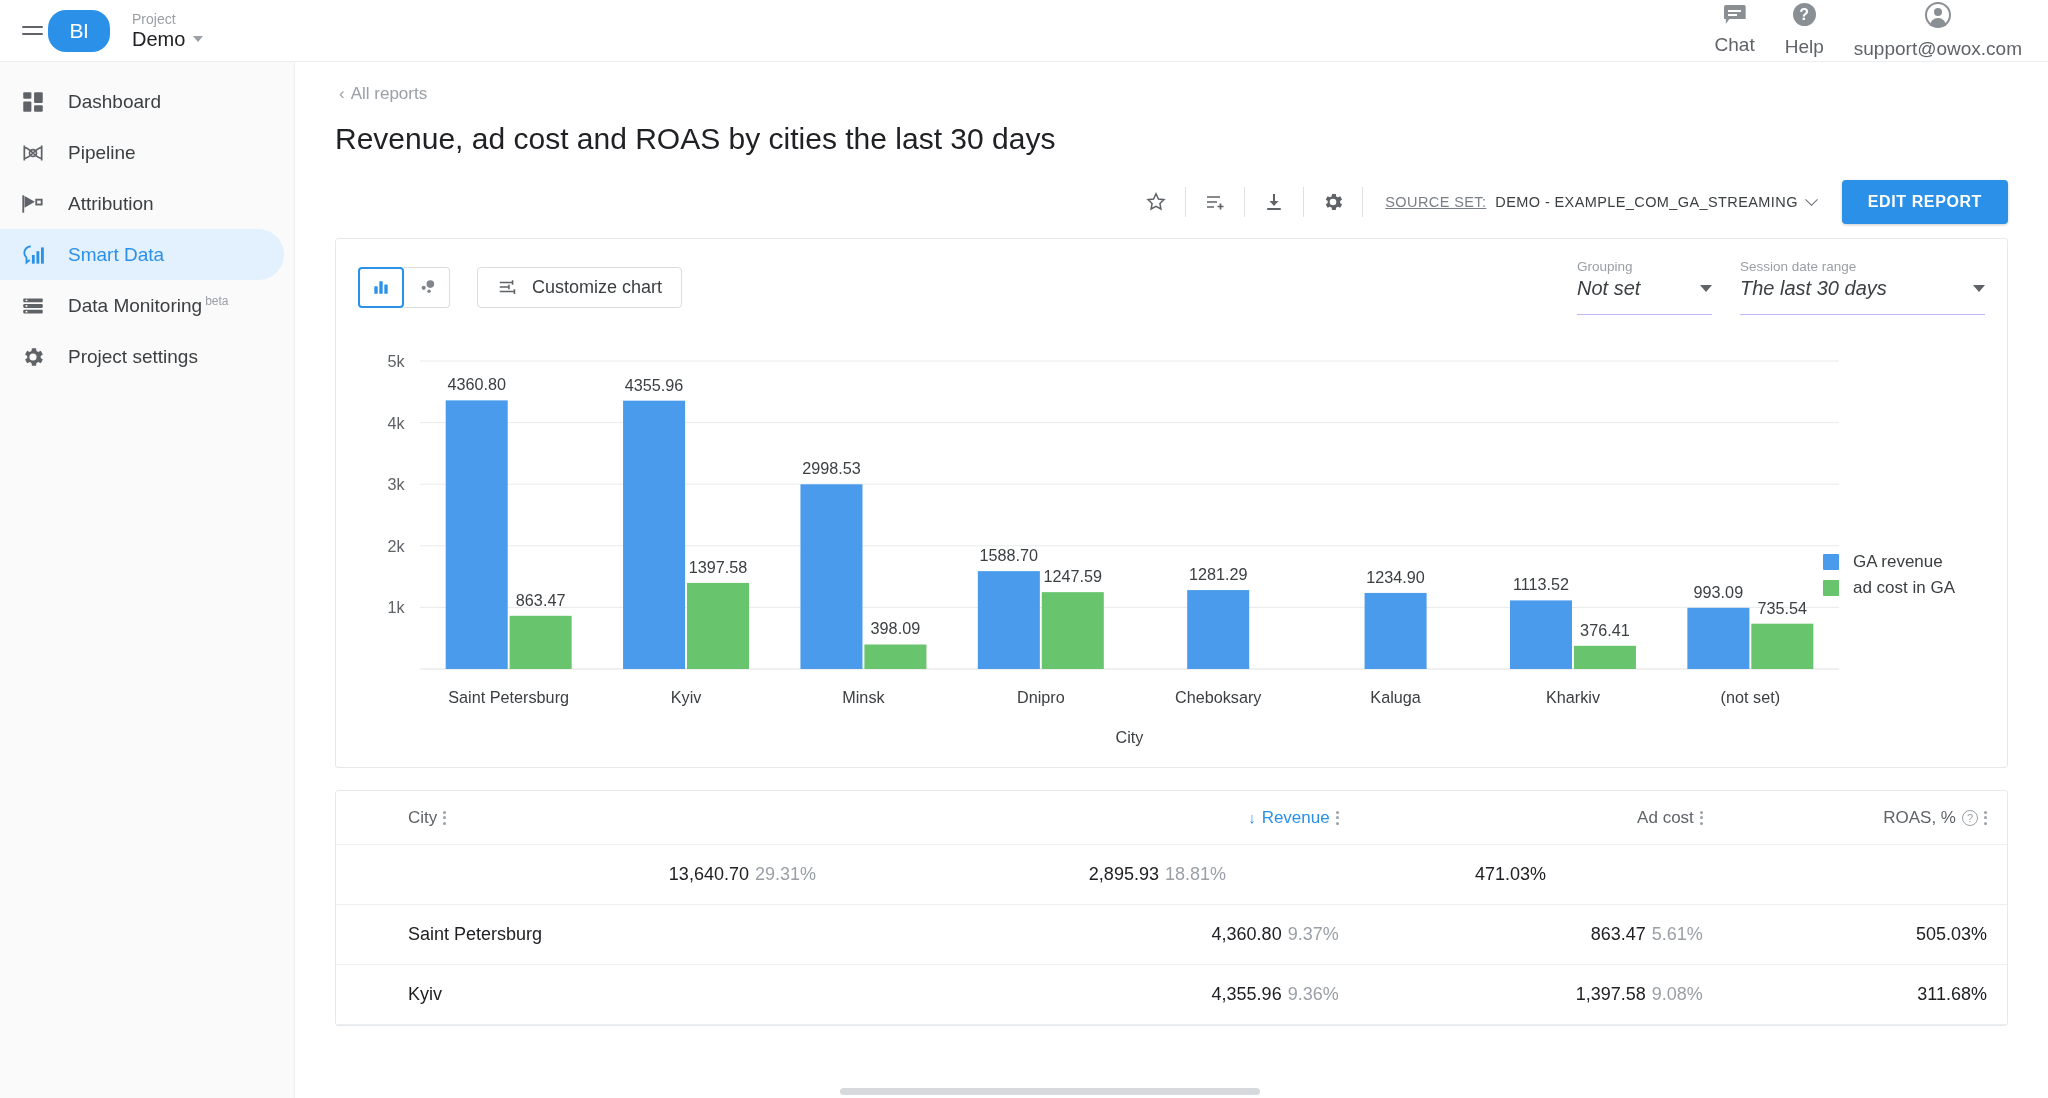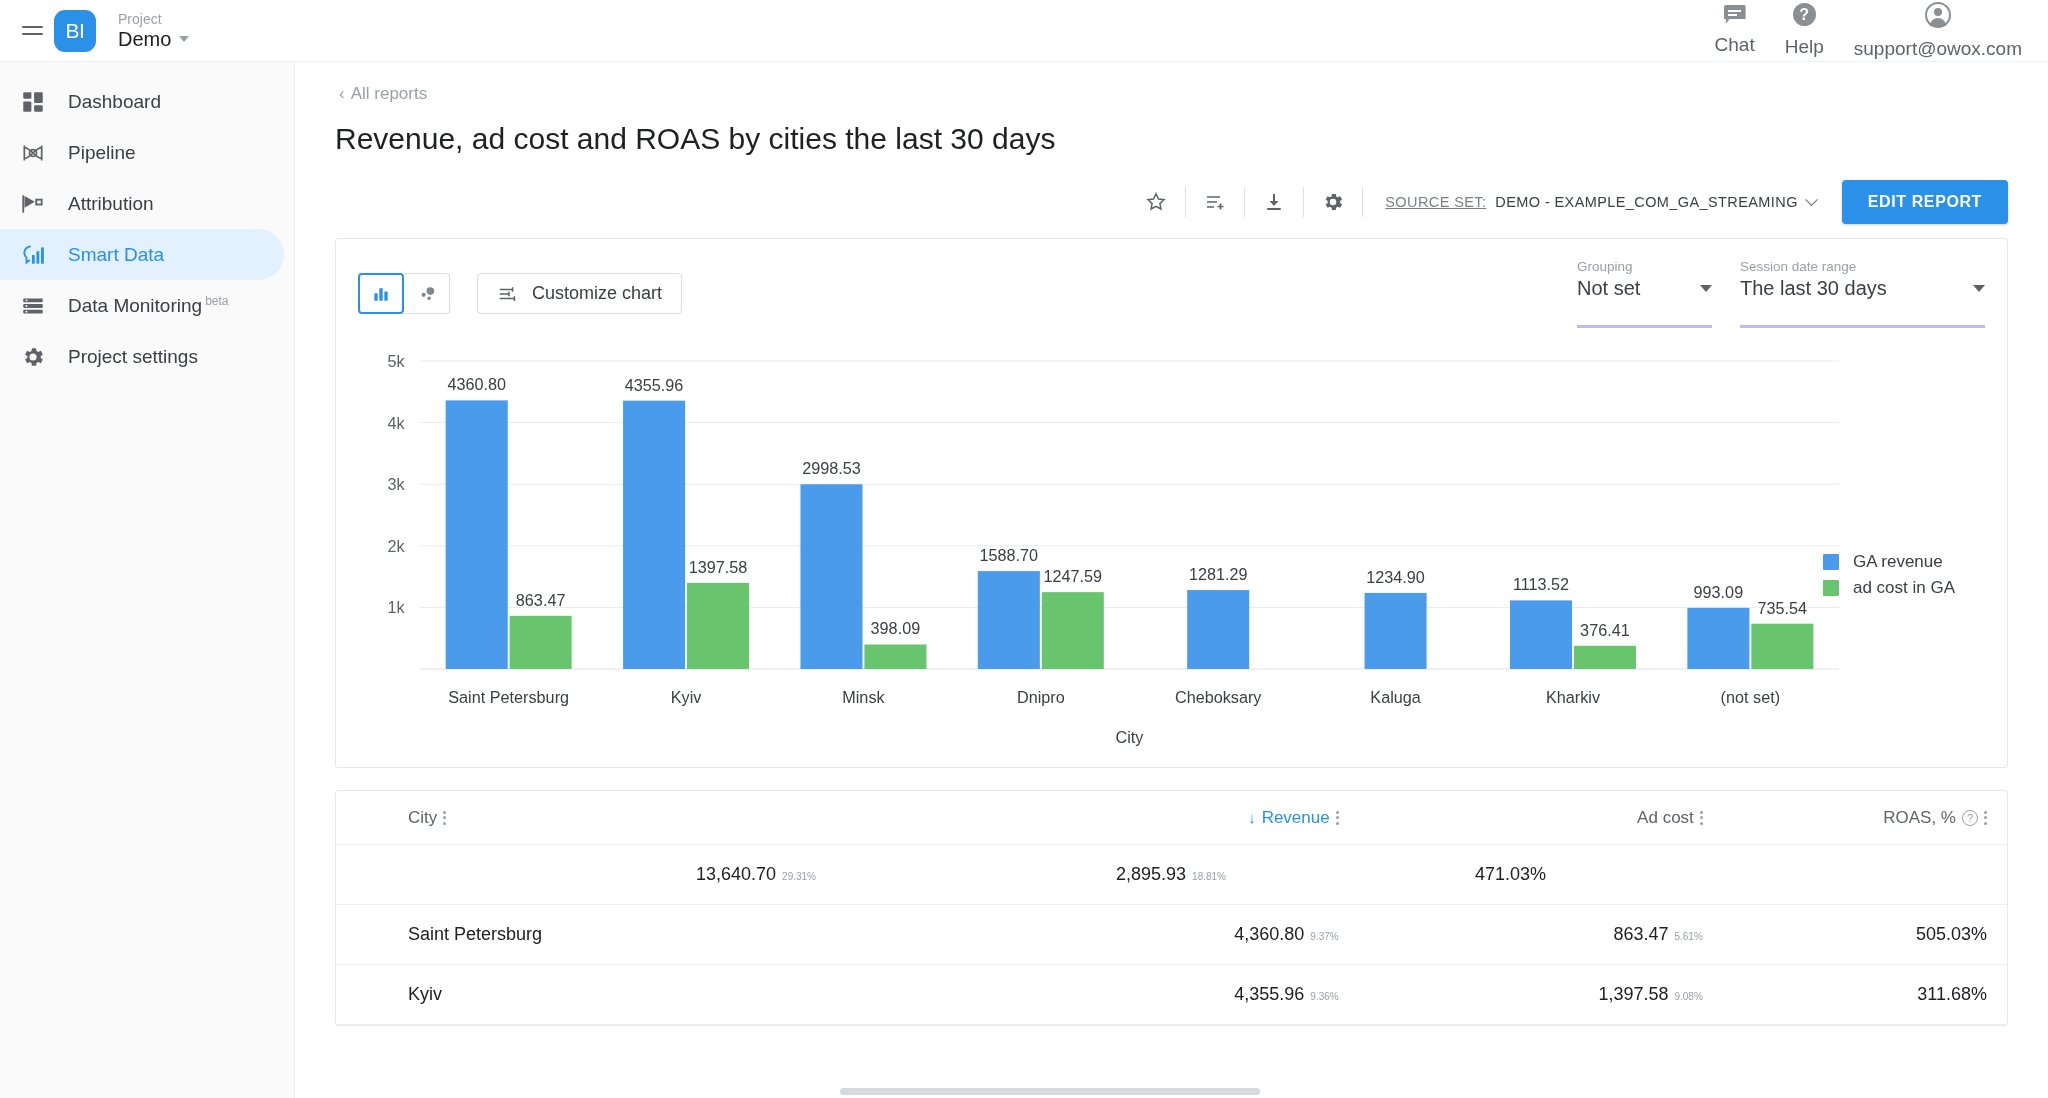--- a/index.html
+++ b/index.html
@@ -14,21 +14,21 @@
   
   .topbar {
     position: absolute; top: 0; left: 0; width: 2048px; height: 62px;
     background: #ffffff; display: flex; align-items: center;
     border-bottom: 1px solid #eceff1; z-index: 20;
   }
   .hamburger { margin-left: 16px; width: 32px; height: 32px; display: flex;
     flex-direction: column; justify-content: center; align-items: center; gap: 5px; cursor: pointer; }
   .hamburger span { display: block; width: 21px; height: 2px; background: #5f6368; border-radius: 1px; }
   .logo {
-    margin-left: 6px; width: 42px; height: 42px; border-radius: 11px;
+    margin-left: 0; width: 62px; height: 42px; border-radius: 18px;
     background: #2a90e8; color: #fff; display: flex; align-items: center; justify-content: center;
     font-size: 21px; font-weight: 500; letter-spacing: -0.5px;
   }
   .project-block { margin-left: 22px; display: flex; flex-direction: column; justify-content: center; cursor: pointer; }
   .project-label { font-size: 14px; color: #9aa0a6; line-height: 16px; }
   .project-name-row { display: flex; align-items: center; gap: 8px; }
   .project-name { font-size: 20px; color: #202124; line-height: 24px; }
   .caret-down {
     width: 0; height: 0; border-left: 5px solid transparent; border-right: 5px solid transparent;
     border-top: 6px solid #9aa0a6;
@@ -117,22 +117,23 @@
   .tg-btn.active { border: 2px solid #2a90e8; border-radius: 4px; }
   .customize-btn {
     margin-left: 27px; height: 41px; border: 1px solid #dadce0; background: #fff; border-radius: 4px;
     display: flex; align-items: center; gap: 13px; padding: 0 19px; cursor: pointer;
     font-size: 18px; color: #3c4043; font-family: inherit;
   }
   .chart-selects { margin-left: auto; display: flex; gap: 28px; }
   .sel-field { display: flex; flex-direction: column; cursor: pointer; }
   .sel-label { font-size: 13.5px; color: #9aa0a6; margin-bottom: 3px; }
   .sel-row {
-    display: flex; align-items: center; border-bottom: 3px solid #c4b5fd;
-    padding-bottom: 25px;
+    display: flex; align-items: center; border-bottom: 1px solid #c4b5fd;
+    padding-bottom: 14px;
+    font-style: italic;
   }
   .sel-value { font-size: 20px; color: #3c4043; }
   .sel-caret { margin-left: auto; width: 0; height: 0; border-left: 6px solid transparent;
     border-right: 6px solid transparent; border-top: 7px solid #5f6368; }
   .sel-grouping { width: 135px; }
   .sel-daterange { width: 245px; }
 
   
   .plot { position: absolute; left: 0; top: 100px; width: 100%; height: 420px; }
   .legend { position: absolute; right: 52px; top: 310px; }
@@ -155,21 +156,21 @@
   .th-text.sorted { color: #2a90e8; }
   .kebab { display: inline-flex; flex-direction: column; gap: 2.5px; cursor: pointer; }
   .kebab i { width: 3px; height: 3px; border-radius: 50%; background: #9aa0a6; display: block; }
   .help-dot {
     width: 16px; height: 16px; border-radius: 50%; border: 1.3px solid #9aa0a6; color: #9aa0a6;
     font-size: 11px; display: inline-flex; align-items: center; justify-content: center;
   }
   .cell-city { font-size: 18px; color: #202124; }
   .total-val { font-size: 24px; color: #202124; font-weight: 700; }
   .val-main { font-size: 18px; color: #202124; }
-  .val-pct { font-size: 10px; color: #9aa0a6; margin-left: 6px; }
+  .val-pct { font-size: 18px; color: #9aa0a6; margin-left: 6px; }
   .roas-val { font-size: 18px; color: #202124; }
   .hscroll {
     position: absolute; left: 545px; width: 420px; height: 7px; border-radius: 4px;
     background: #d7dadd; bottom: 3px;
   }
   .sort-arrow { font-size: 15px; }
 </style>
 </head>
 <body>
 

